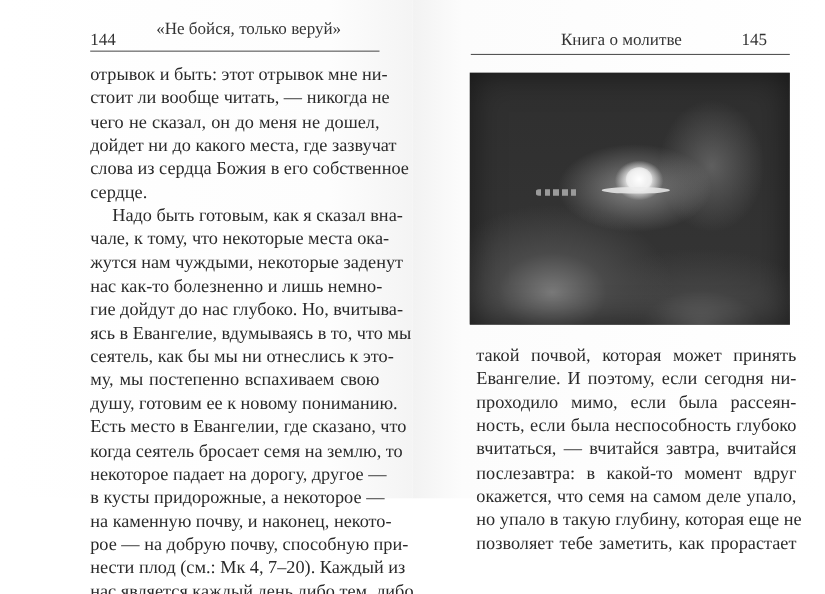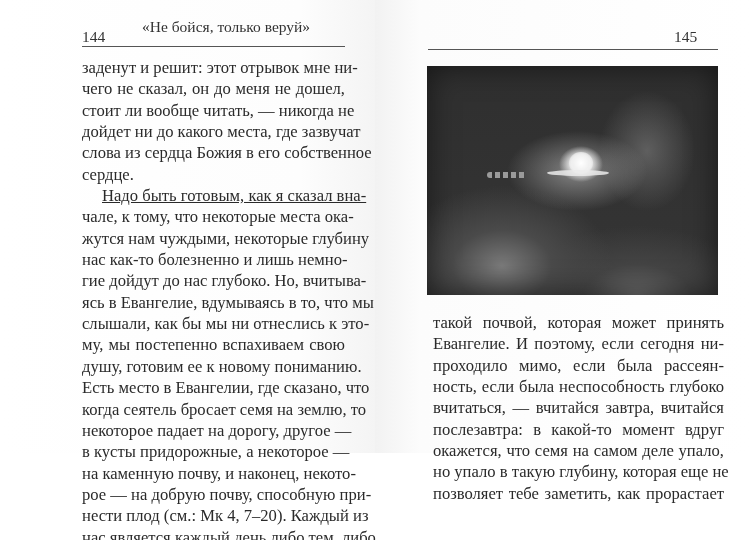--- a/index.html
+++ b/index.html
@@ -30,21 +30,21 @@
     color: #2a2a2a;
   }
   .line {
     display: block;
     white-space: nowrap;
     text-align: justify;
     text-align-last: justify;
     height: 21.35px;
   }
   .line.last { text-align-last: left; }
-  .line.indent { padding-left: 20px; text-decoration: underline; }
+  .line.indent { padding-left: 20px; }
 
   .photo {
     position: absolute;
     left: 52px; top: 66px;
     width: 291px; height: 229px;
     background:
       radial-gradient(ellipse 22px 18px at 154px 98px, #ffffff 0%, #f4f4f4 40%, rgba(220,220,220,0.6) 70%, rgba(80,80,80,0) 100%),
       radial-gradient(ellipse 70px 40px at 150px 105px, rgba(200,200,200,0.55) 0%, rgba(90,90,90,0) 100%),
       radial-gradient(ellipse 48px 60px at 220px 85px, rgba(150,150,150,0.45) 0%, rgba(60,60,60,0) 100%),
       radial-gradient(ellipse 110px 80px at 75px 200px, #7a7a7a 0%, #4a4a4a 45%, rgba(40,40,40,0) 100%),
@@ -72,48 +72,49 @@
 <body>
 
 <div class="spread">
 
   <div class="page page-left">
     <span class="running-head" style="left:82px; top:28px;">144</span>
     <span class="running-head" style="left:142px; top:18px;">«Не бойся, только веруй»</span>
     <div class="head-rule" style="left:82px; top:46px; width:263px;"></div>
 
     <div class="body-text" style="left:82px; top:57px; width:263px;">
-      <span class="line">заденут и решит: этот отрывок мне ни-</span>
+      <span class="line">отрывок и быть: этот отрывок мне ни-</span>
+      <span class="line">стоит ли вообще читать, — никогда не</span>
       <span class="line">чего не сказал, он до меня не дошел,</span>
-      <span class="line">стоит ли вообще читать, — никогда не</span>
       <span class="line">дойдет ни до какого места, где зазвучат</span>
       <span class="line">слова из сердца Божия в его собственное</span>
       <span class="line last">сердце.</span>
       <span class="line indent">Надо быть готовым, как я сказал вна-</span>
       <span class="line">чале, к тому, что некоторые места ока-</span>
-      <span class="line">жутся нам чуждыми, некоторые глубину</span>
+      <span class="line">жутся нам чуждыми, некоторые заденут</span>
       <span class="line">нас как-то болезненно и лишь немно-</span>
       <span class="line">гие дойдут до нас глубоко. Но, вчитыва-</span>
       <span class="line">ясь в Евангелие, вдумываясь в то, что мы</span>
-      <span class="line">слышали, как бы мы ни отнеслись к это-</span>
+      <span class="line">сеятель, как бы мы ни отнеслись к это-</span>
       <span class="line">му, мы постепенно вспахиваем свою</span>
       <span class="line">душу, готовим ее к новому пониманию.</span>
       <span class="line">Есть место в Евангелии, где сказано, что</span>
       <span class="line">когда сеятель бросает семя на землю, то</span>
       <span class="line">некоторое падает на дорогу, другое —</span>
       <span class="line">в кусты придорожные, а некоторое —</span>
       <span class="line">на каменную почву, и наконец, некото-</span>
       <span class="line">рое — на добрую почву, способную при-</span>
       <span class="line">нести плод (см.: Мк 4, 7–20). Каждый из</span>
       <span class="line">нас является каждый день либо тем, либо</span>
 
     </div>
   </div>
 
   <div class="page page-right">
+    <span class="running-head" style="left:135px; top:28px;">Книга о молитве</span>
     <span class="running-head" style="left:299px; top:28px;">145</span>
     <div class="head-rule" style="left:53px; top:49px; width:290px;"></div>
 
     <div class="photo">
       <div class="flame"></div>
       <div class="candle-plate"></div>
       <div class="beads"></div>
     </div>
 
     <div class="body-text" style="left:58px; top:312px; width:291px;">

